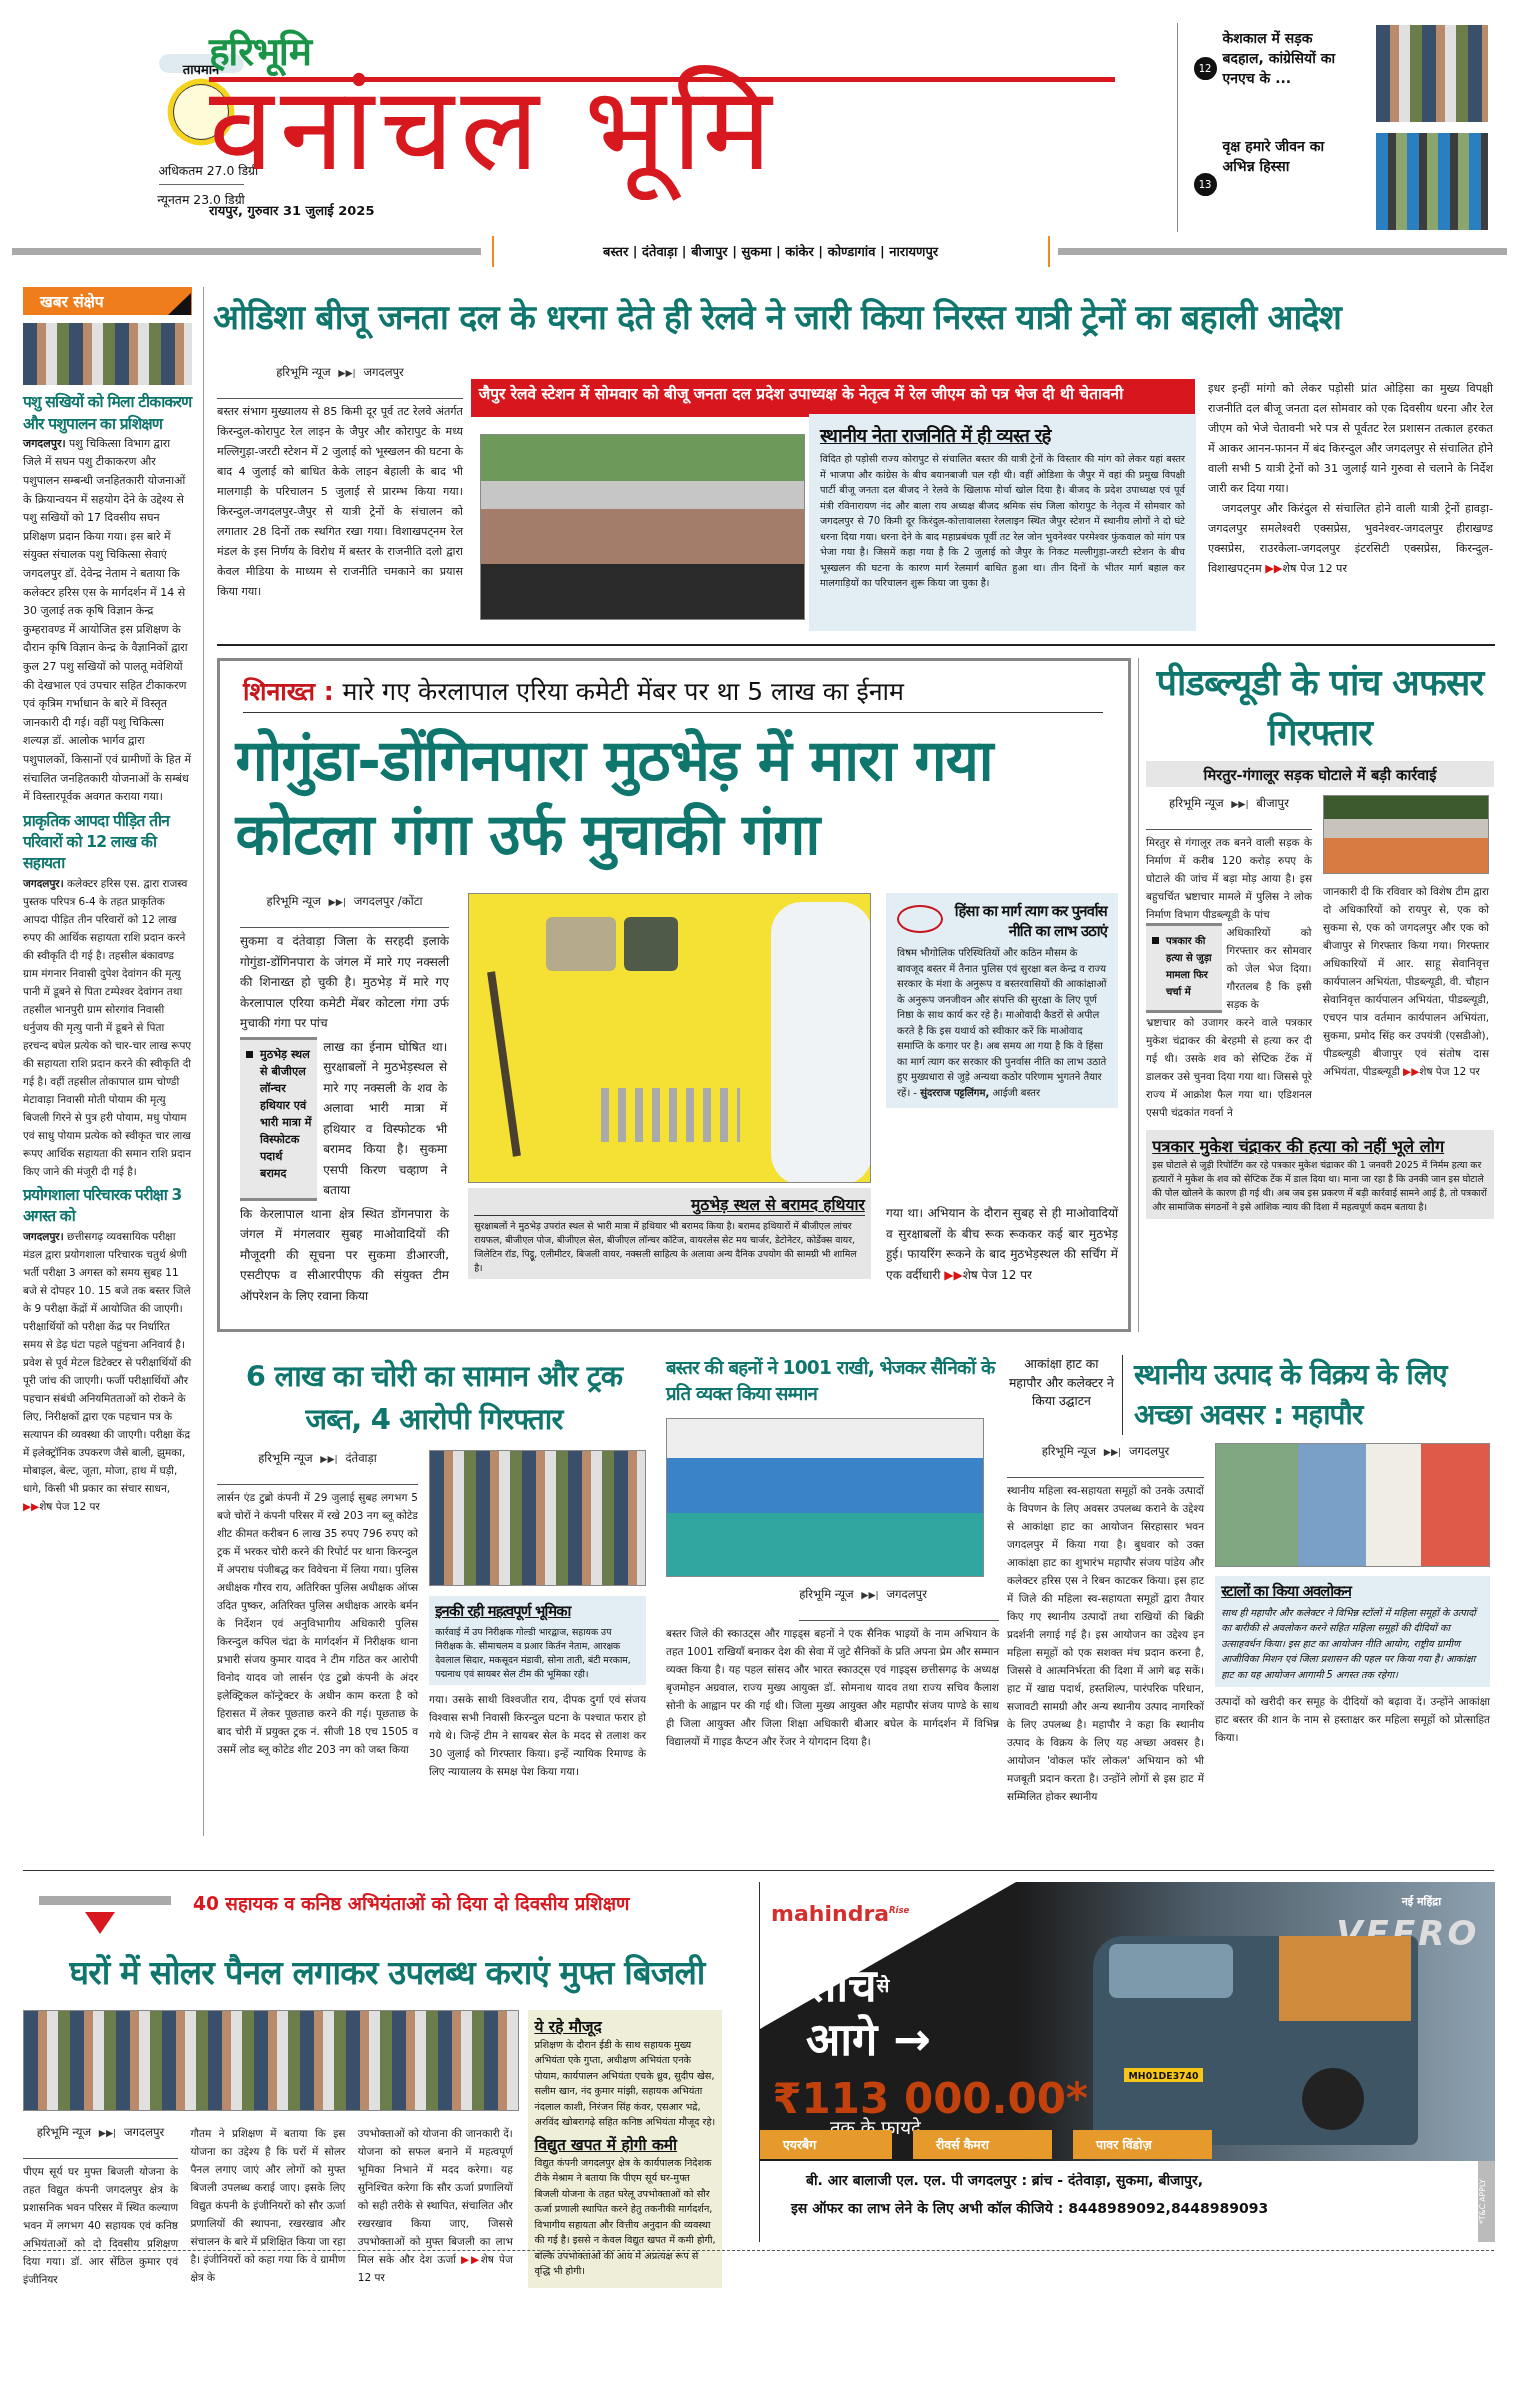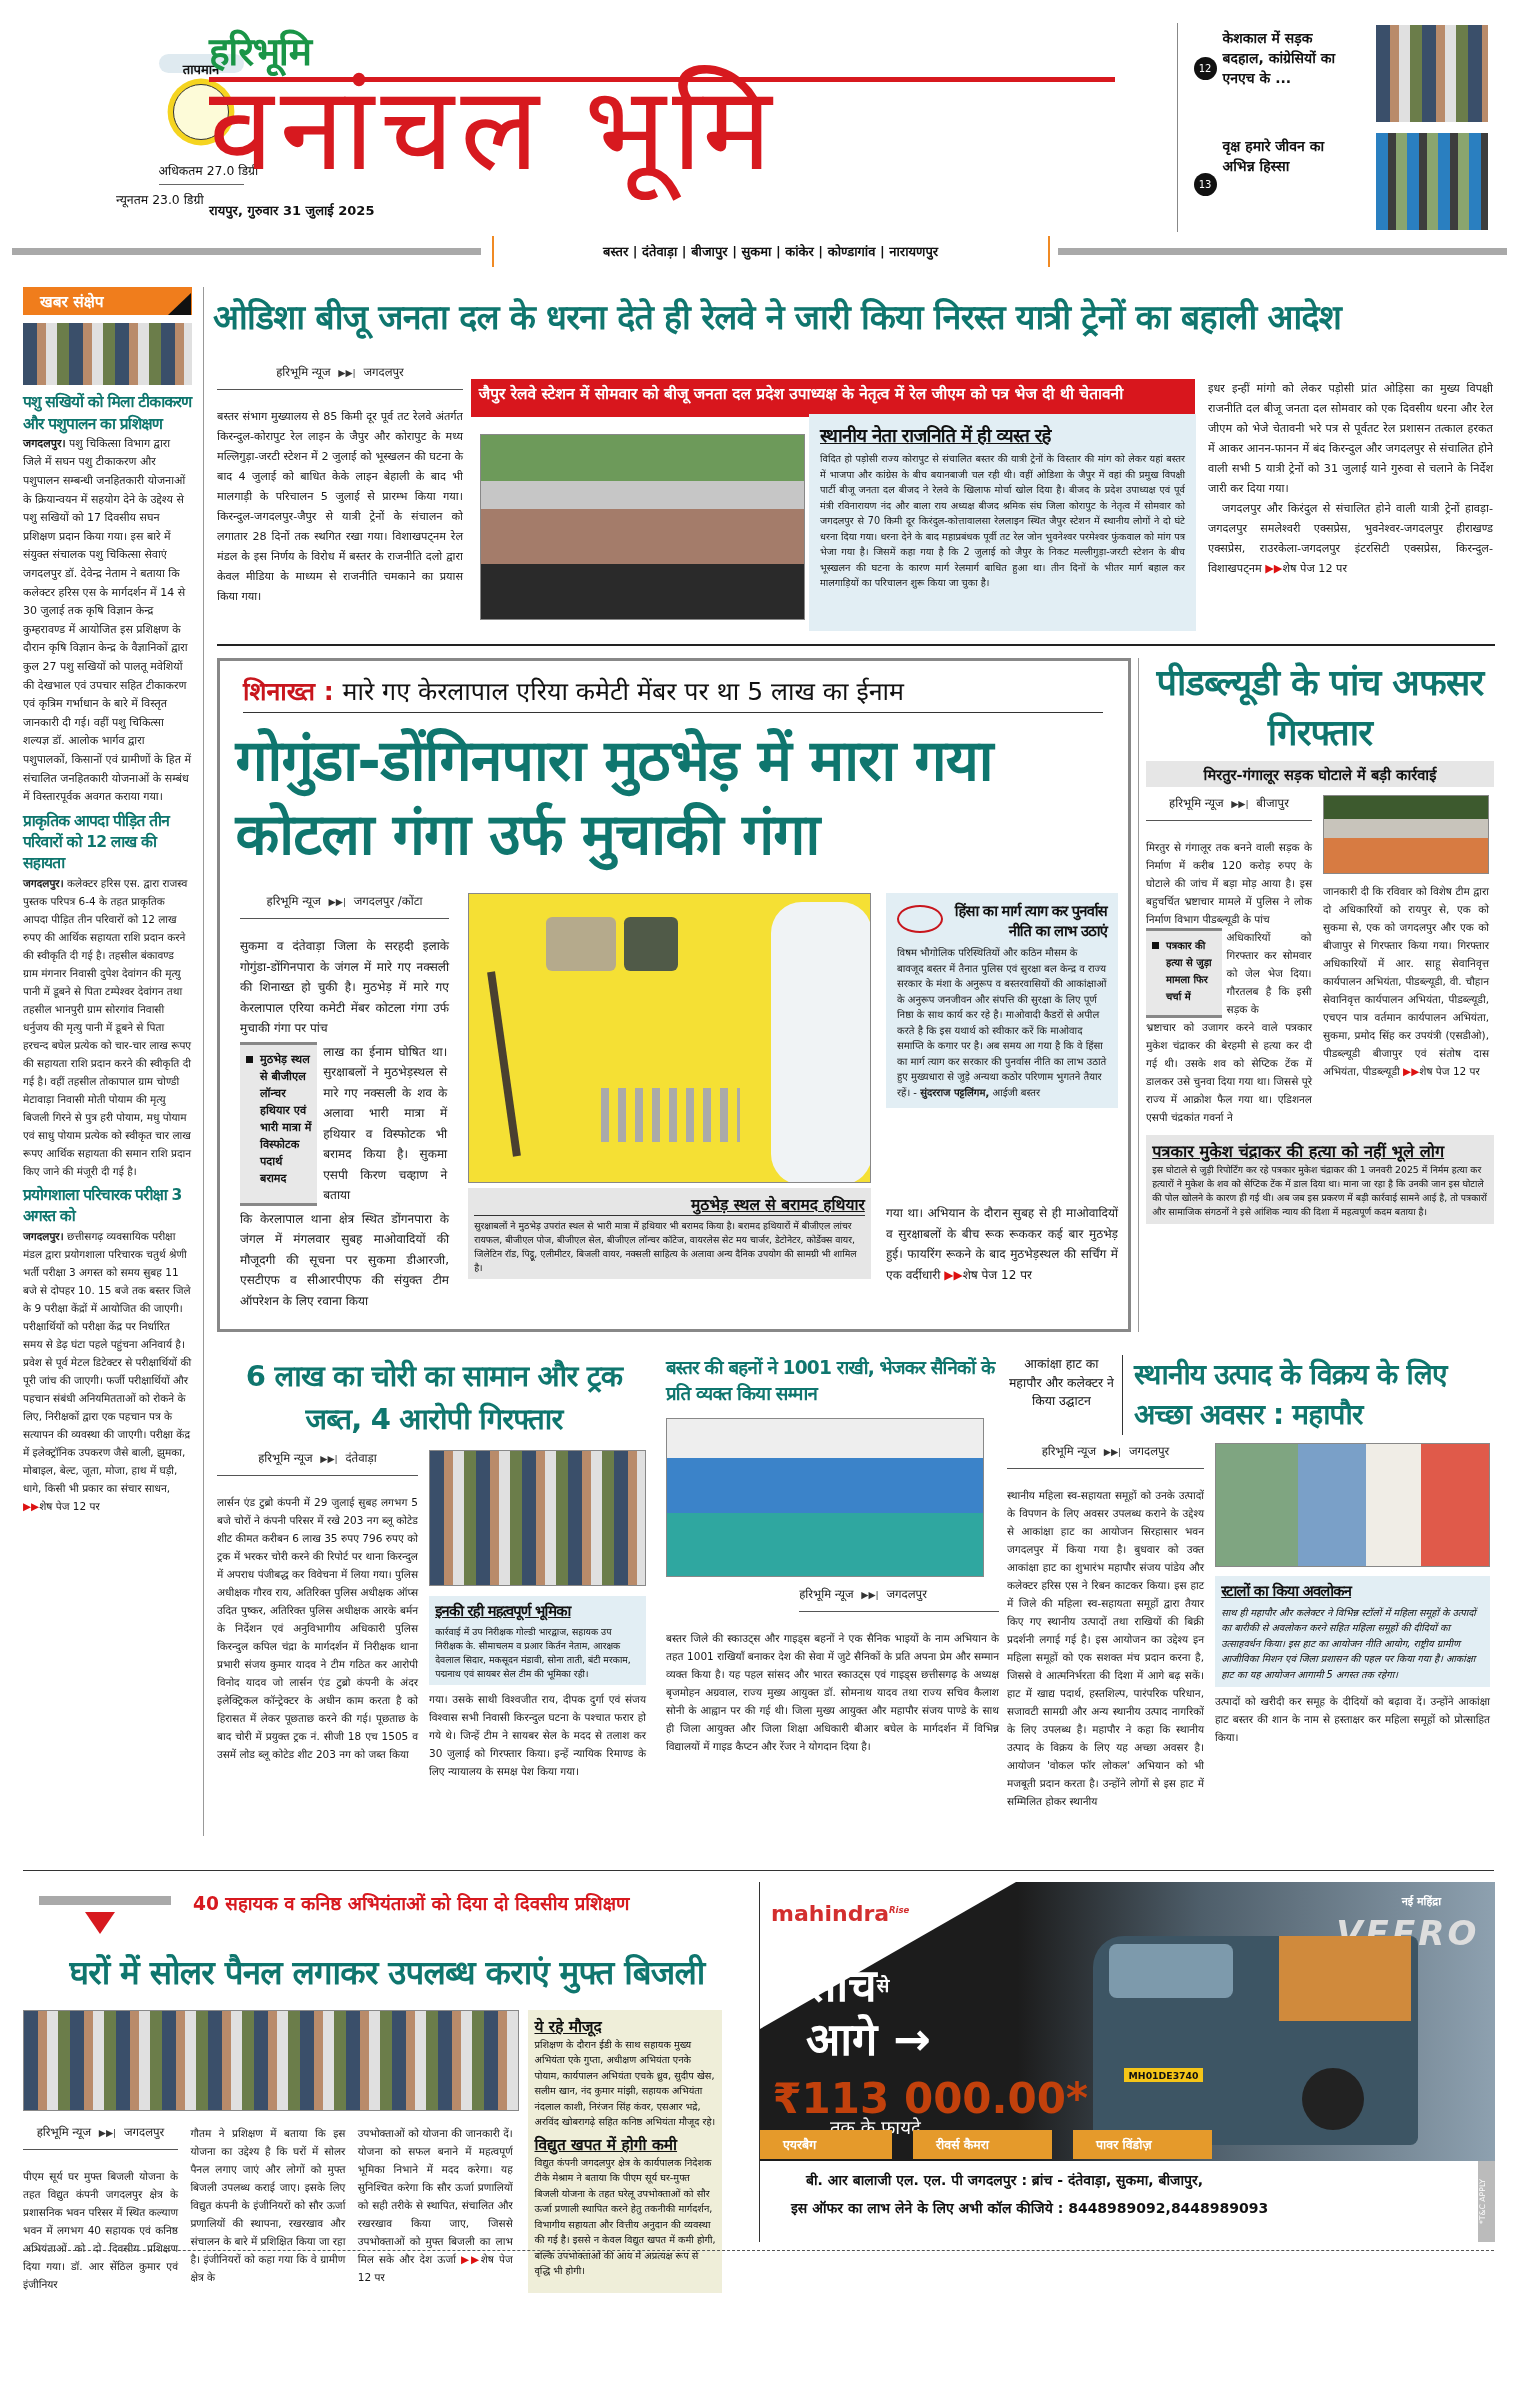--- a/index.html
+++ b/index.html
@@ -1,40 +1,40 @@
 <!DOCTYPE html>
 <html style="font-size:12.4px"><head>
 <meta charset="utf-8">
 <style>
 *{box-sizing:border-box;margin:0;padding:0}
 body{width:1514px;height:2401px;background:#fff;font-family:"DejaVu Sans","Liberation Sans",sans-serif;color:#111;position:relative;overflow:hidden}
 .abs{position:absolute}
 .body-text{font-family:"DejaVu Sans",sans-serif;font-size:12px;line-height:20.5px;text-align:justify;color:#1a1a1a}
 .body-sm{font-size:11px;line-height:18.6px}
 .hl{font-family:"DejaVu Sans",sans-serif;font-weight:bold;color:#0f766e;letter-spacing:-0.8px}
-.byline{font-size:11.6px;text-align:center;border-bottom:1.2px solid #555;padding-bottom:10px;margin-bottom:17px;color:#222}
+.byline{font-size:11.6px;text-align:center;border-bottom:1.2px solid #555;padding-bottom:19px;margin-bottom:3px;color:#222}
 .byline .arr{color:#333;font-size:9.3px;margin:0 7.7px}
 .photo{border:0.8px solid #888;position:absolute;overflow:hidden}
 .rule{position:absolute;background:#222}
 .vrule{position:absolute;width:0.8px;background:#999}
 .more{color:#d11;font-weight:bold}
 .boxed-side{background:#e8e8e8;border-top:3.9px solid #888;border-bottom:3.9px solid #888;padding:6.2px 4.6px 6.2px 20px;font-size:11.6px;line-height:17px;font-weight:bold;position:relative}
 .boxed-side:before{content:"";position:absolute;left:6.2px;top:11px;width:7px;height:7px;background:#111}
 .infobox{background:#e2eef4;padding:7.7px 11px}
 .infobox h4{font-size:18.6px;text-decoration:underline;margin-bottom:4.6px;letter-spacing:-0.8px}
 .crowd{background:repeating-linear-gradient(90deg,#3a4f6a 0 14px,#b98b6a 14px 23px,#e0e0e0 23px 34px,#6b7d4a 34px 46px)}
 </style>
 </head>
 <body>
 
 <div class="abs" style="left:116px;top:54px;width:170px;height:170px">
   <div style="margin:0 auto;width:85px;height:19px;border-radius:15.5px;background:#dfeaf0;text-align:center;line-height:31px;font-weight:bold;font-size:13px">तापमान</div>
   <div style="margin:11px auto 0;width:56px;height:56px;border-radius:50%;background:#fdfbd8;border:1.5px solid #333;box-shadow:0 0 0 5.4px #f5d420"></div>
   <div style="margin-top:22px;text-align:center;font-size:12.4px;border-bottom:1.5px solid #666;padding-bottom:4.6px;width:85px;margin-left:auto;margin-right:auto;white-space:nowrap">अधिकतम 27.0 डिग्री</div>
-  <div style="margin-top:6.2px;text-align:left;font-size:12.4px;white-space:nowrap">न्यूनतम 23.0 डिग्री</div>
+  <div style="margin-top:6.2px;text-align:center;font-size:12.4px;white-space:nowrap">न्यूनतम 23.0 डिग्री</div>
 </div>
 
 <div class="abs" style="left:209px;top:23px;width:929px;height:201px">
   <div style="position:absolute;left:0;top:0;font-size:39px;font-weight:bold;color:#1a9547;letter-spacing:-1.5px">हरिभूमि</div>
   <div style="position:absolute;left:0;top:54px;width:906px;height:4.6px;background:#d7191f"></div>
   <div style="position:absolute;left:0;top:40px;font-size:116px;line-height:132px;color:#d7191f;font-family:'DejaVu Sans Condensed','DejaVu Sans',sans-serif;letter-spacing:6.2px">वनांचल भूमि</div>
   <div style="position:absolute;left:0;top:178px;font-size:13px;font-weight:bold">रायपुर, गुरुवार 31 जुलाई 2025</div>
 </div>
 
 <div class="abs" style="left:1177px;top:23px;width:310px;height:209px;border-left:1.5px solid #888">

